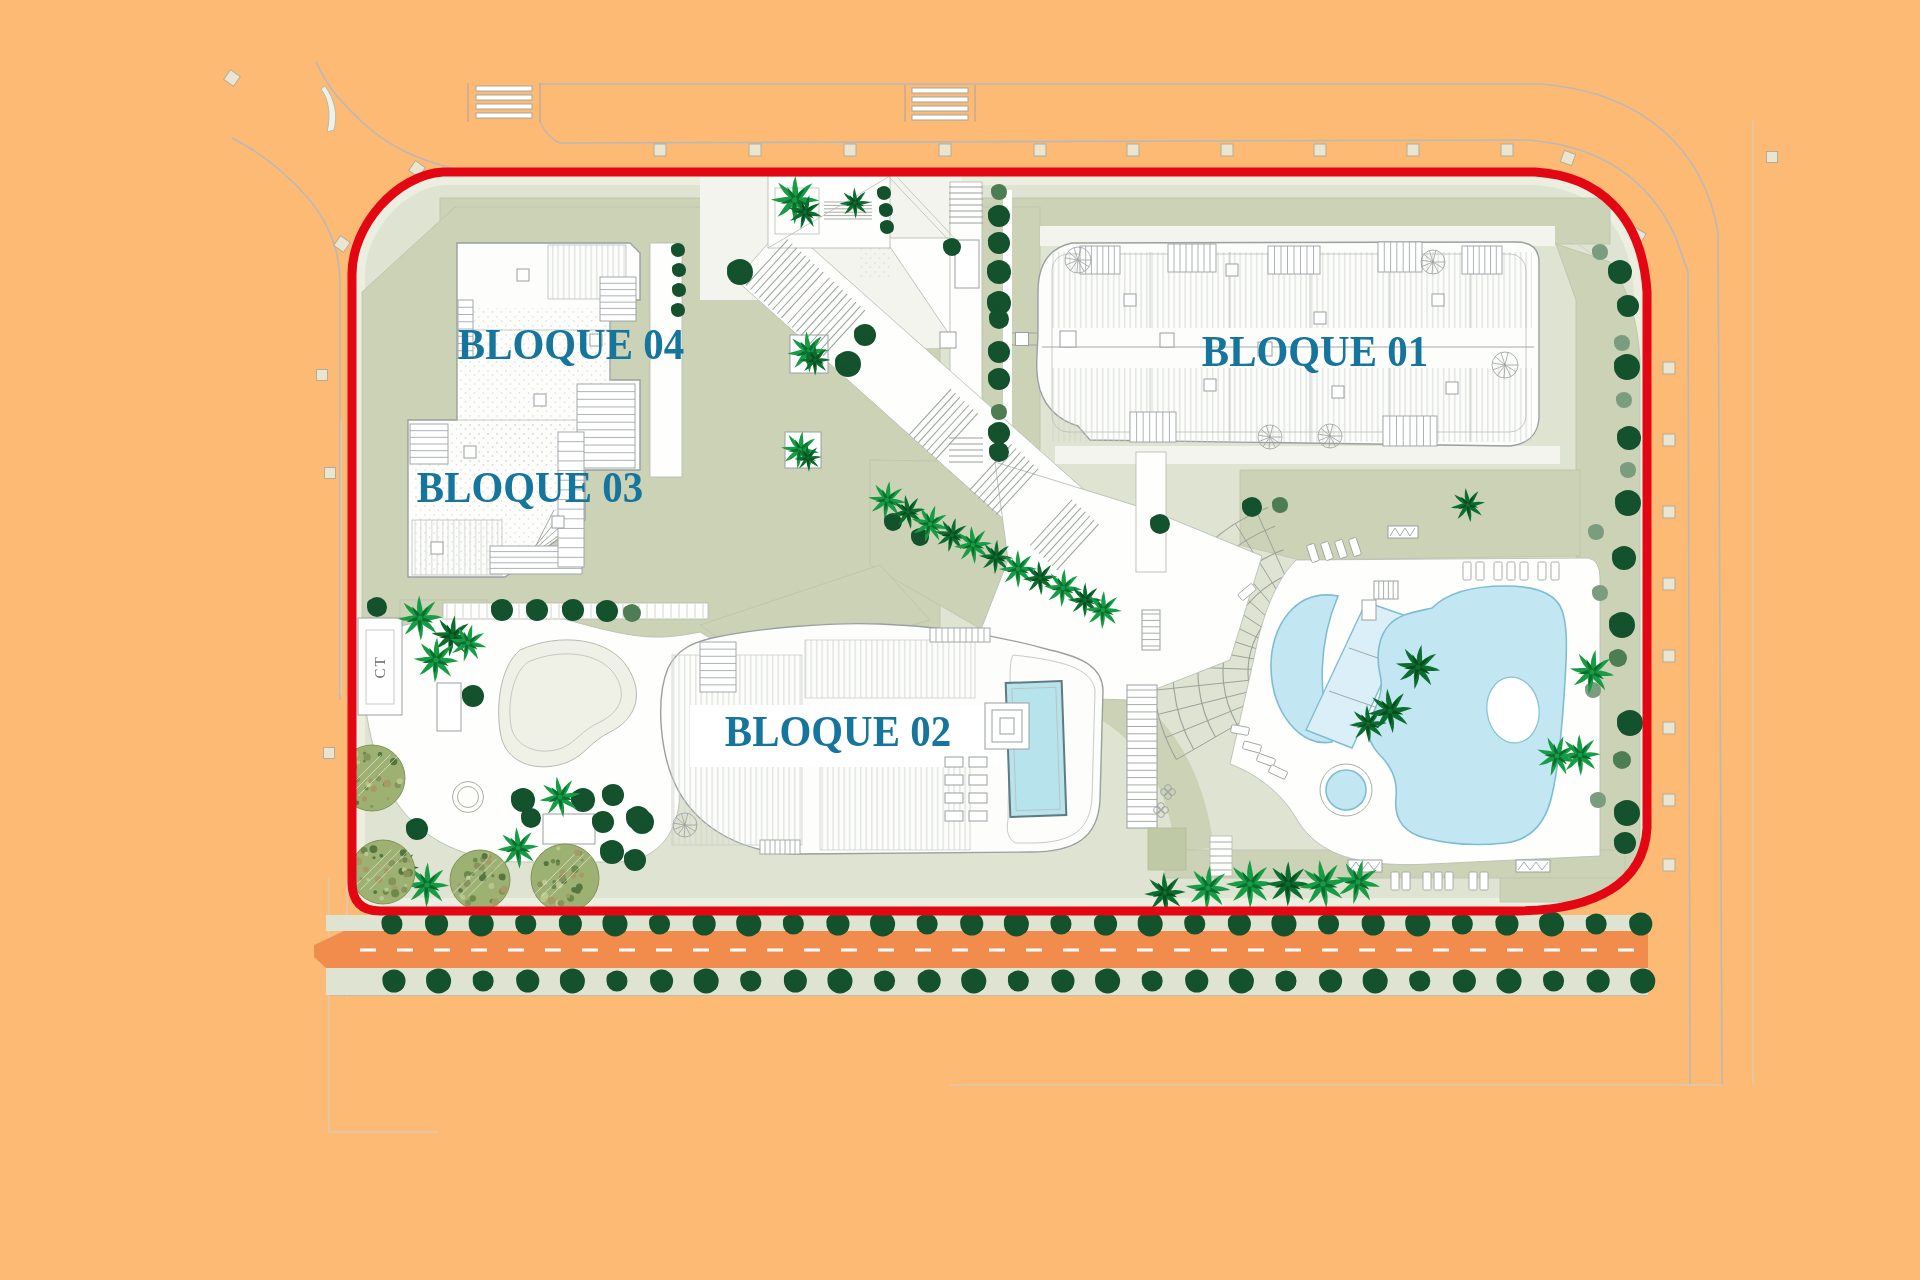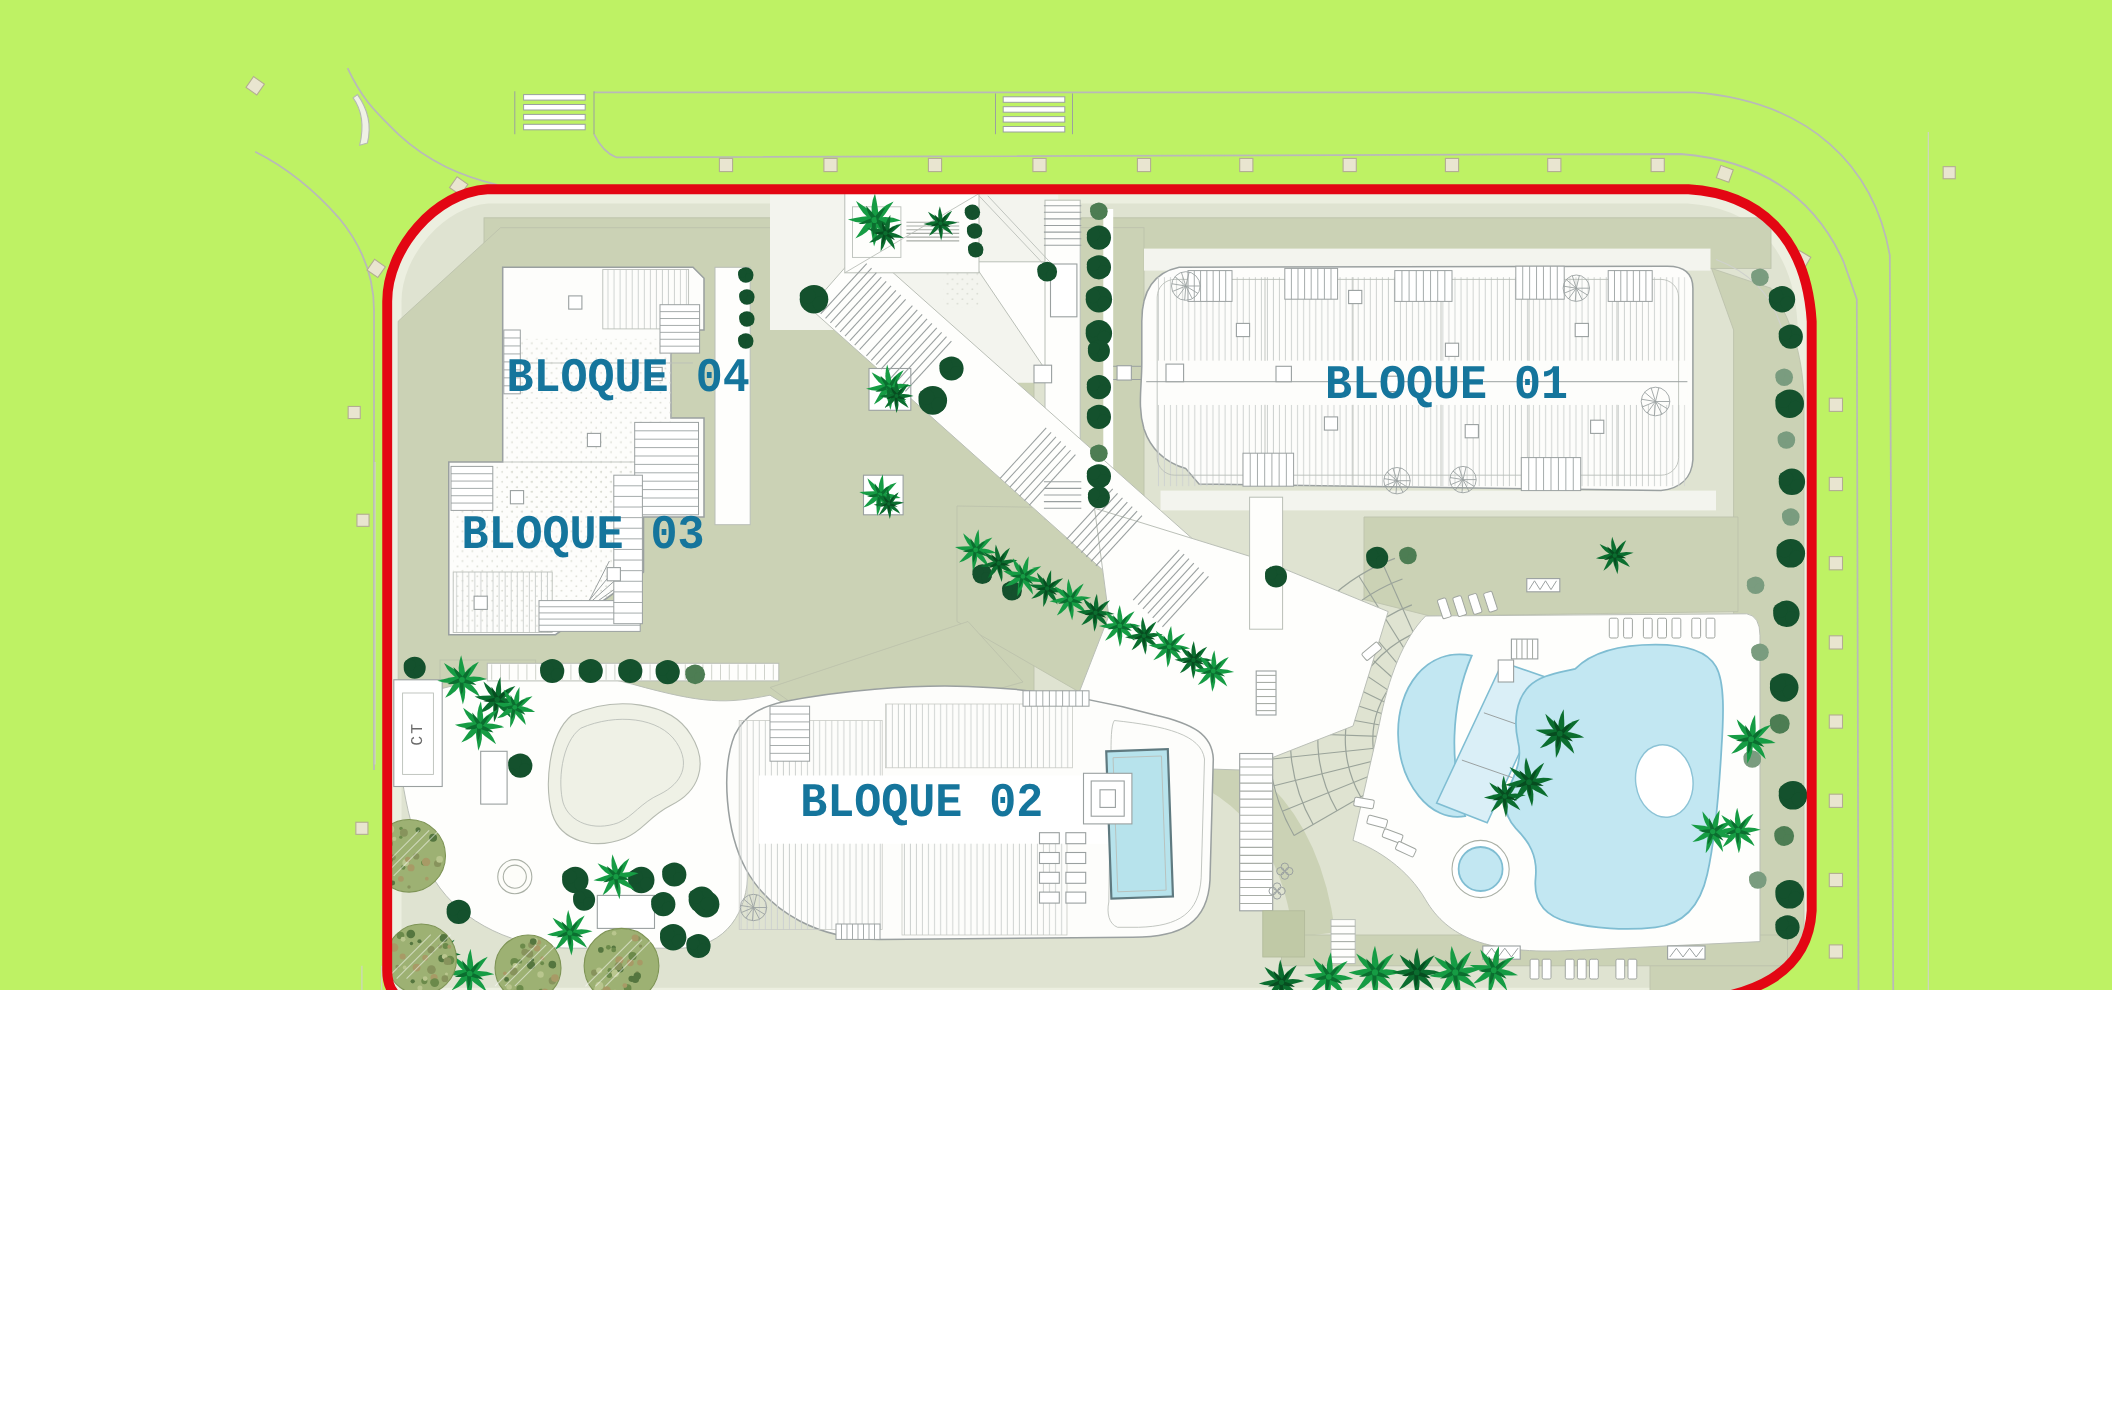--- a/index.html
+++ b/index.html
@@ -1,17 +1,17 @@
 <!DOCTYPE html>
 <html style="--boundary-red: #e30613; --label-blue: #15759c; --road-orange: #f18c4d; --garden-sage: #dfe3d1; --garden-sage-light: #ecefe0; --garden-olive: #cbd2b5; --tree-dark: #14512d; --tree-medium: #4d7d53; --tree-light: #7a9c7f; --palm-bright: #169c44; --palm-dark: #0b6e2f; --mottle-base: #9db173; --pool-water: #c2e7f2; --pool-edge: #7fbdd2; --rooftop-pool: #b7e3ec; --street-line: #b9b9b9; --marker-beige: #e9e5d0;"><head>
 <meta charset="utf-8">
 <style>
   html,body{margin:0;padding:0;background:#fff;}
-  #stage{position:relative;width:1920px;height:900px;background:#bef264;overflow:hidden;
-         font-family:Liberation Mono, monospace;}
+  #stage{position:relative;width:1920px;height:1280px;background:#fdba74;overflow:hidden;
+         font-family:Liberation Serif, serif;}
   #plan-svg{position:absolute;left:0;top:0;}
   .plan-label{position:absolute;transform:translate(-50%,-50%) scaleX(.93);
       color:var(--label-blue,#15759c);font-weight:bold;font-size:44px;letter-spacing:0px;
       white-space:nowrap;user-select:none;}
   .ct-label{position:absolute;transform:translate(-50%,-50%) rotate(-90deg);
       color:#6a6a6a;font-size:15px;letter-spacing:2px;font-weight:400;}
   
   .base-sage{fill:var(--garden-sage,#dfe3d1);}
   .margin-light{stroke:var(--garden-sage-light,#ecefe0);stroke-width:26;fill:none;}
   .olive{fill:var(--garden-olive,#cbd2b5);stroke:#bcc2ac;stroke-width:.8;}

